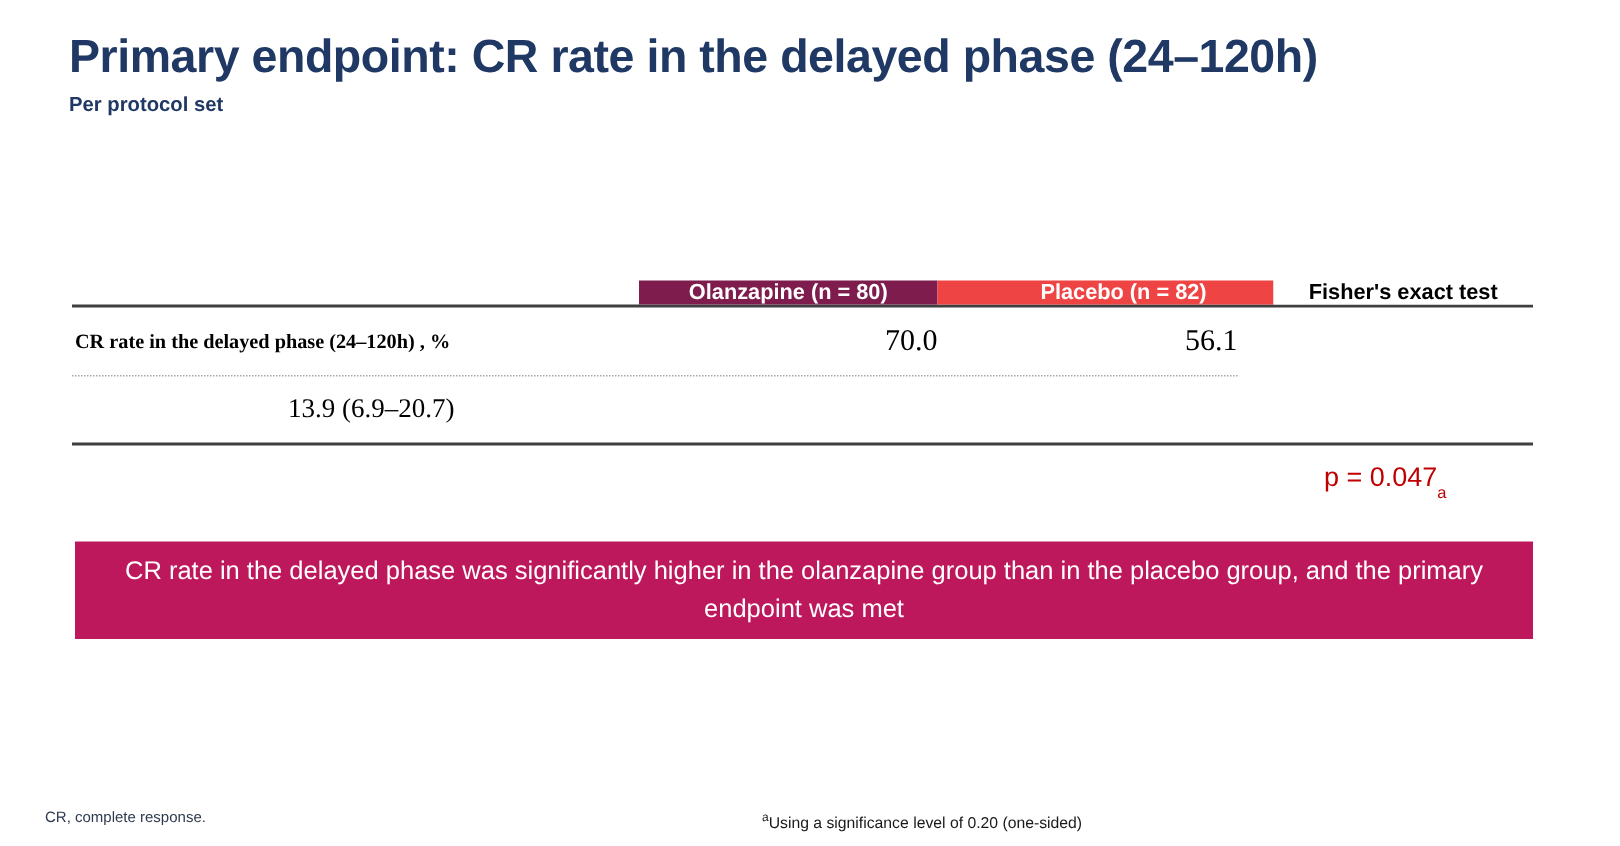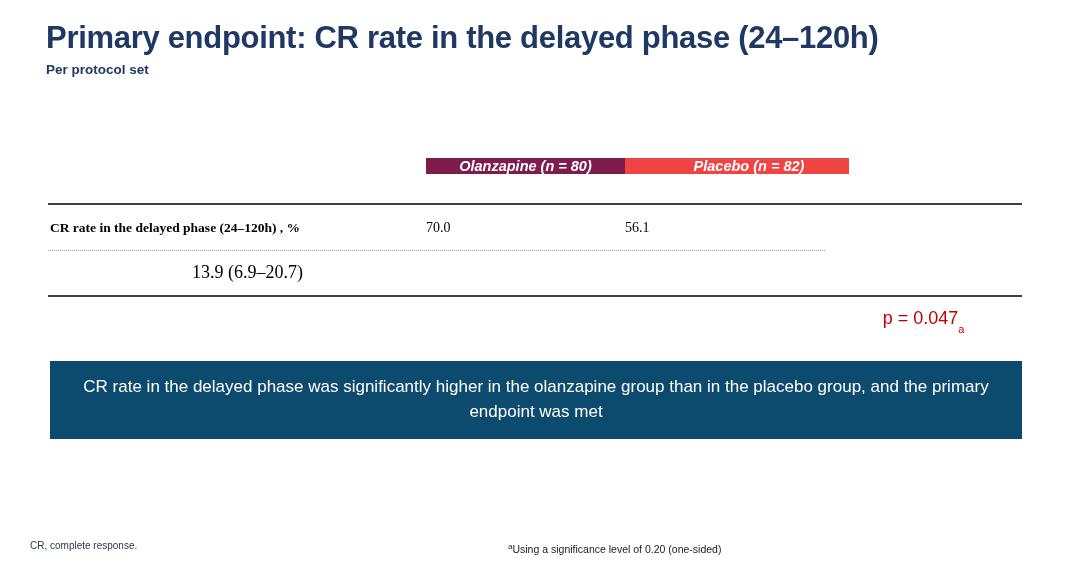--- a/index.html
+++ b/index.html
@@ -43,22 +43,21 @@
   #results-table {
     position: absolute;
     left: 48px;
     top: 158px;
     width: 974px;
   }
 
   .thead-row {
     display: flex;
     height: 45px;
-    align-items: flex-start;
-    font-style: italic;
+    align-items: flex-end;
   }
   .th-spacer {
     width: 378px;
     flex: 0 0 378px;
   }
   .th-cell {
     display: flex;
     align-items: center;
     justify-content: center;
     font-size: 14.5px;
@@ -111,22 +110,22 @@
     flex: 0 0 378px;
     font-size: 13.5px;
     font-weight: bold;
     color: #000000;
     padding-left: 2px;
     box-sizing: border-box;
   }
   .cell-val {
     width: 199px;
     flex: 0 0 199px;
-    text-align: left;
-    font-size: 14px;
+    text-align: right;
+    font-size: 20px;
     color: #000000;
   }
   .cell-val.placebo-col {
     width: 200px;
     flex: 0 0 200px;
   }
   .cell-span2 {
     width: 399px;
     flex: 0 0 399px;
     text-align: center;
@@ -164,22 +163,22 @@
     vertical-align: super;
     line-height: 0;
   }
 
   
   #conclusion-banner {
     position: absolute;
     left: 50px;
     top: 361px;
     width: 972px;
-    height: 78px;
-    background: #0c4a6e;
+    height: 65px;
+    background: #be185d;
     display: flex;
     align-items: center;
     justify-content: center;
     box-sizing: border-box;
     padding: 0 28px;
   }
   #conclusion-text {
     color: #ffffff;
     font-size: 17px;
     line-height: 1.45;
@@ -214,20 +213,21 @@
   <div id="slide-title">Primary endpoint: CR rate in the delayed phase (24–120h)</div>
   <div id="slide-subtitle">Per protocol set</div>
 </div>
 
 <div id="results-table">
 
   <div class="thead-row">
     <div class="th-spacer"></div>
     <div class="th-cell th-olanzapine">Olanzapine (n = 80)</div>
     <div class="th-cell th-placebo">Placebo (n = 82)</div>
+    <div class="th-cell th-fisher">Fisher's exact test</div>
   </div>
 
   <div class="rule-top"></div>
 
   <div class="tbody">
 
     <div class="data-row">
       <div class="row-label">CR rate in the delayed phase (24–120h) , %</div>
       <div class="cell-val">70.0</div>
       <div class="cell-val placebo-col">56.1</div>

